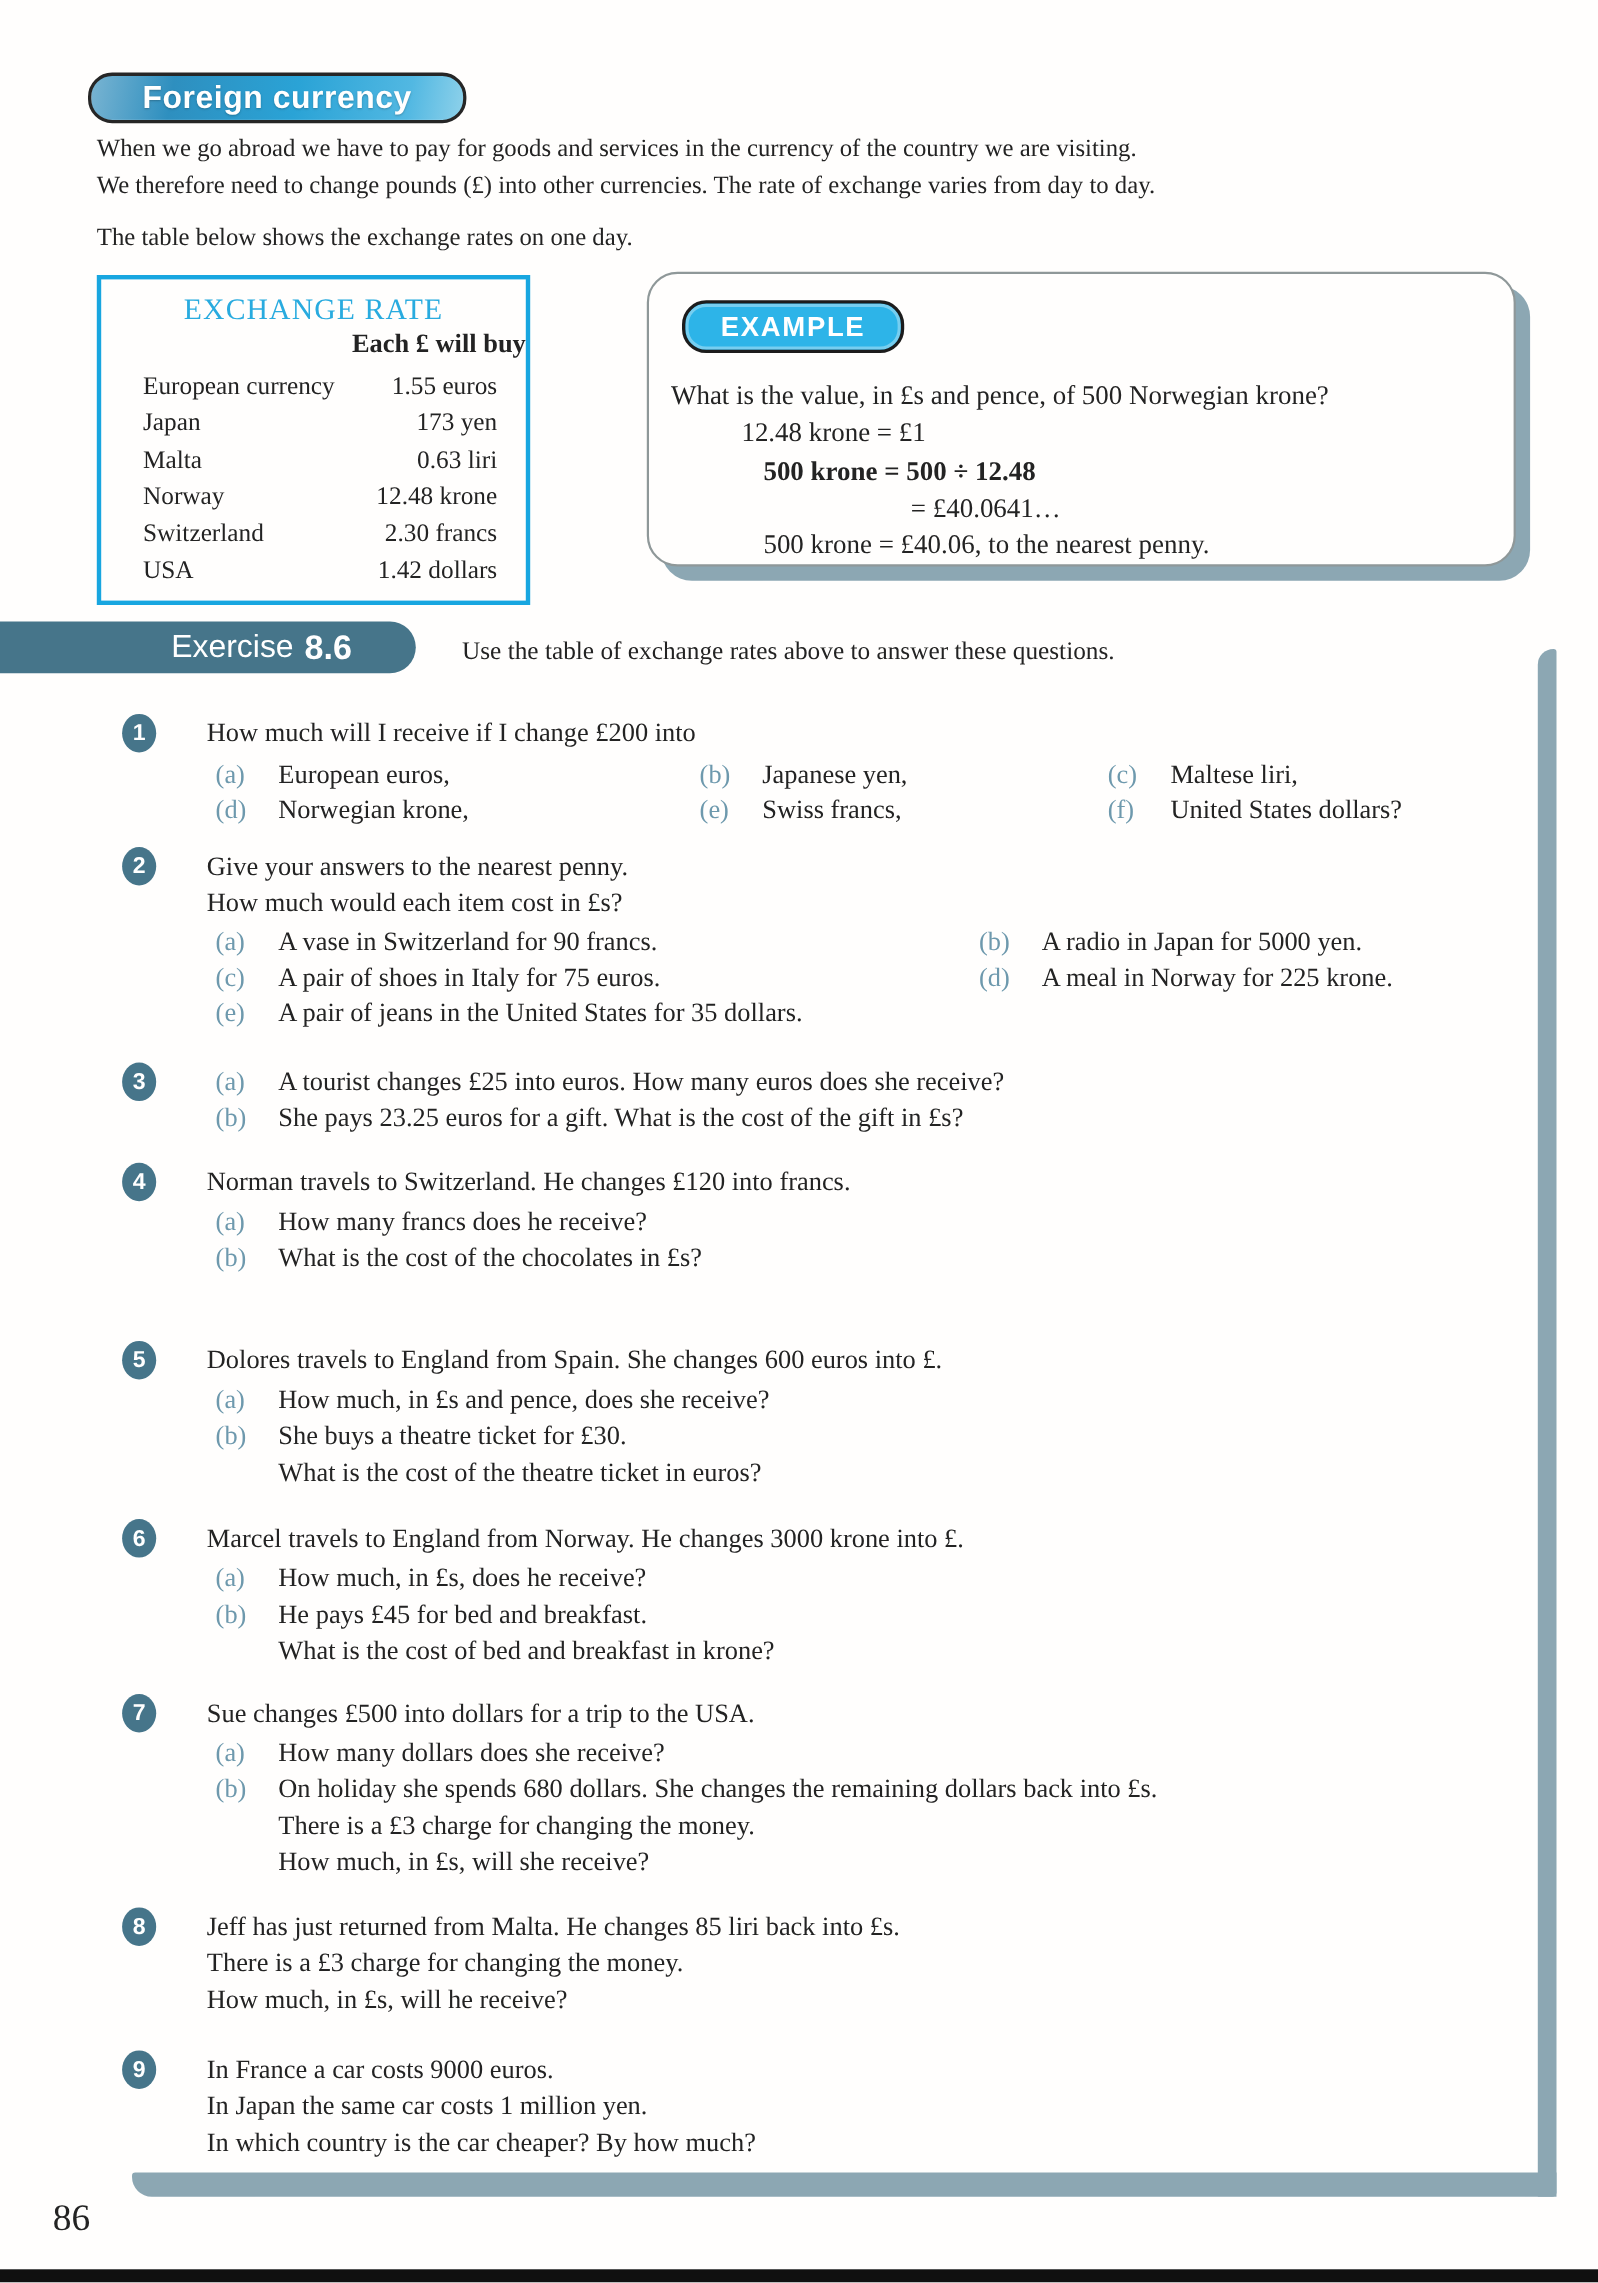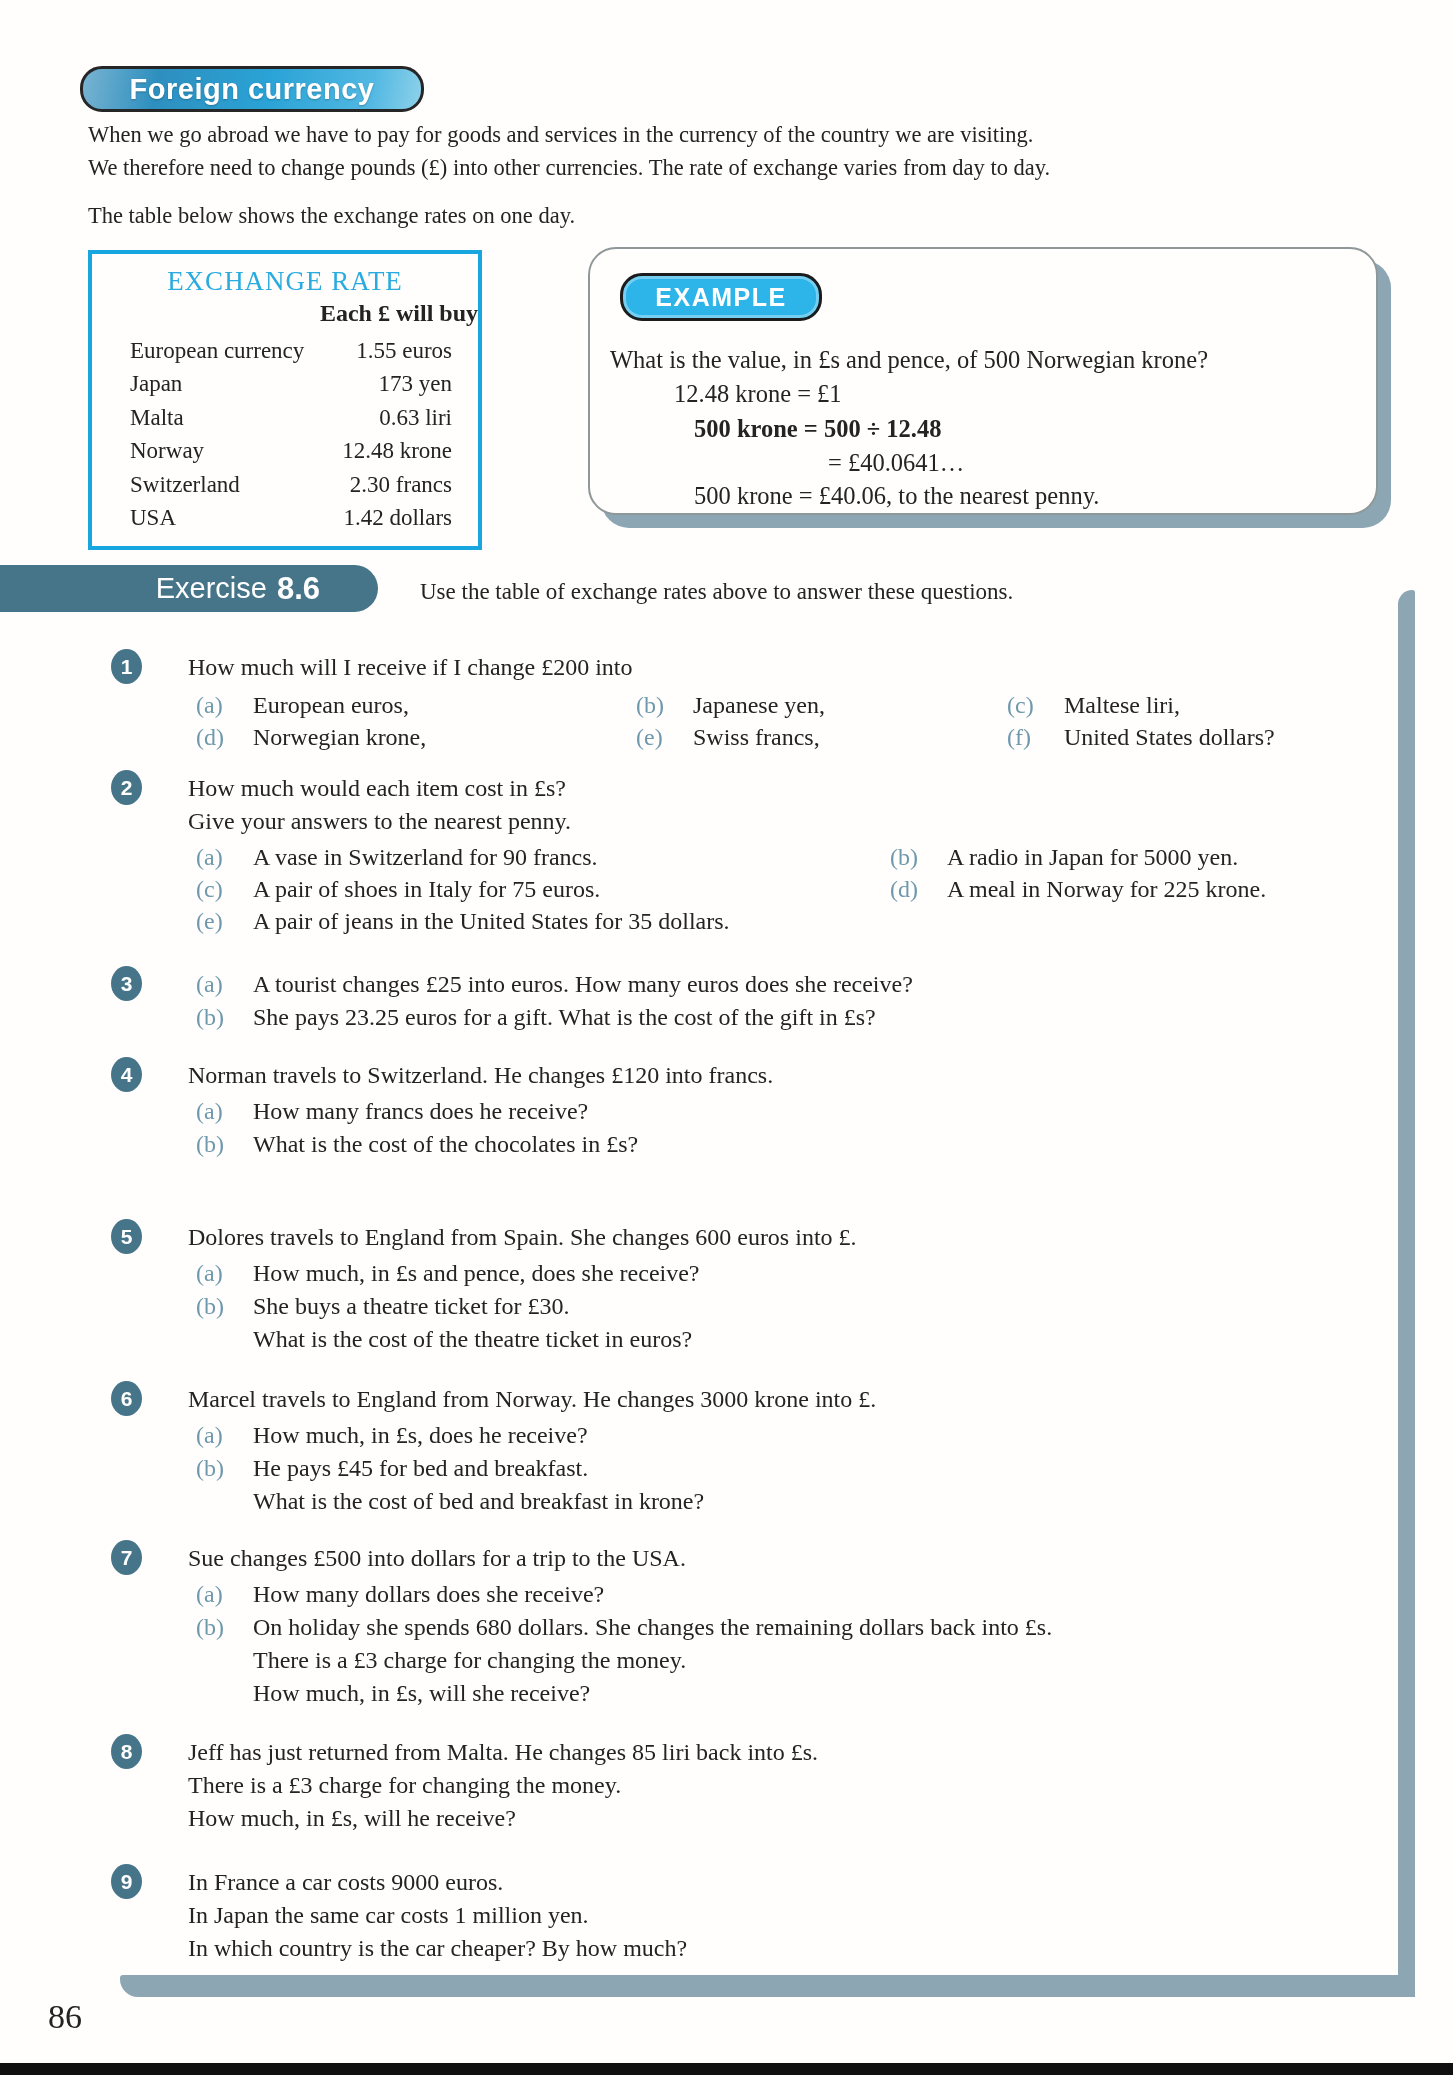--- a/index.html
+++ b/index.html
@@ -190,22 +190,22 @@
             <span class="pl">(f)</span>
             <span class="pt">United States dollars?</span>
           </div>
       </div>
     </div>
   </section>
 
   <section class="q" style="top:772px">
     <div class="qnum"><span>2</span></div>
     <div class="qc">
+      <div class="qline">Give your answers to the nearest penny.</div>
       <div class="qline">How much would each item cost in £s?</div>
-      <div class="qline">Give your answers to the nearest penny.</div>
       <div class="grid2">
         <div class="part">
             <span class="pl">(a)</span>
             <span class="pt">A vase in Switzerland for 90 francs.</span>
           </div>
         <div class="part">
             <span class="pl">(b)</span>
             <span class="pt">A radio in Japan for 5000 yen.</span>
           </div>
         <div class="part">

